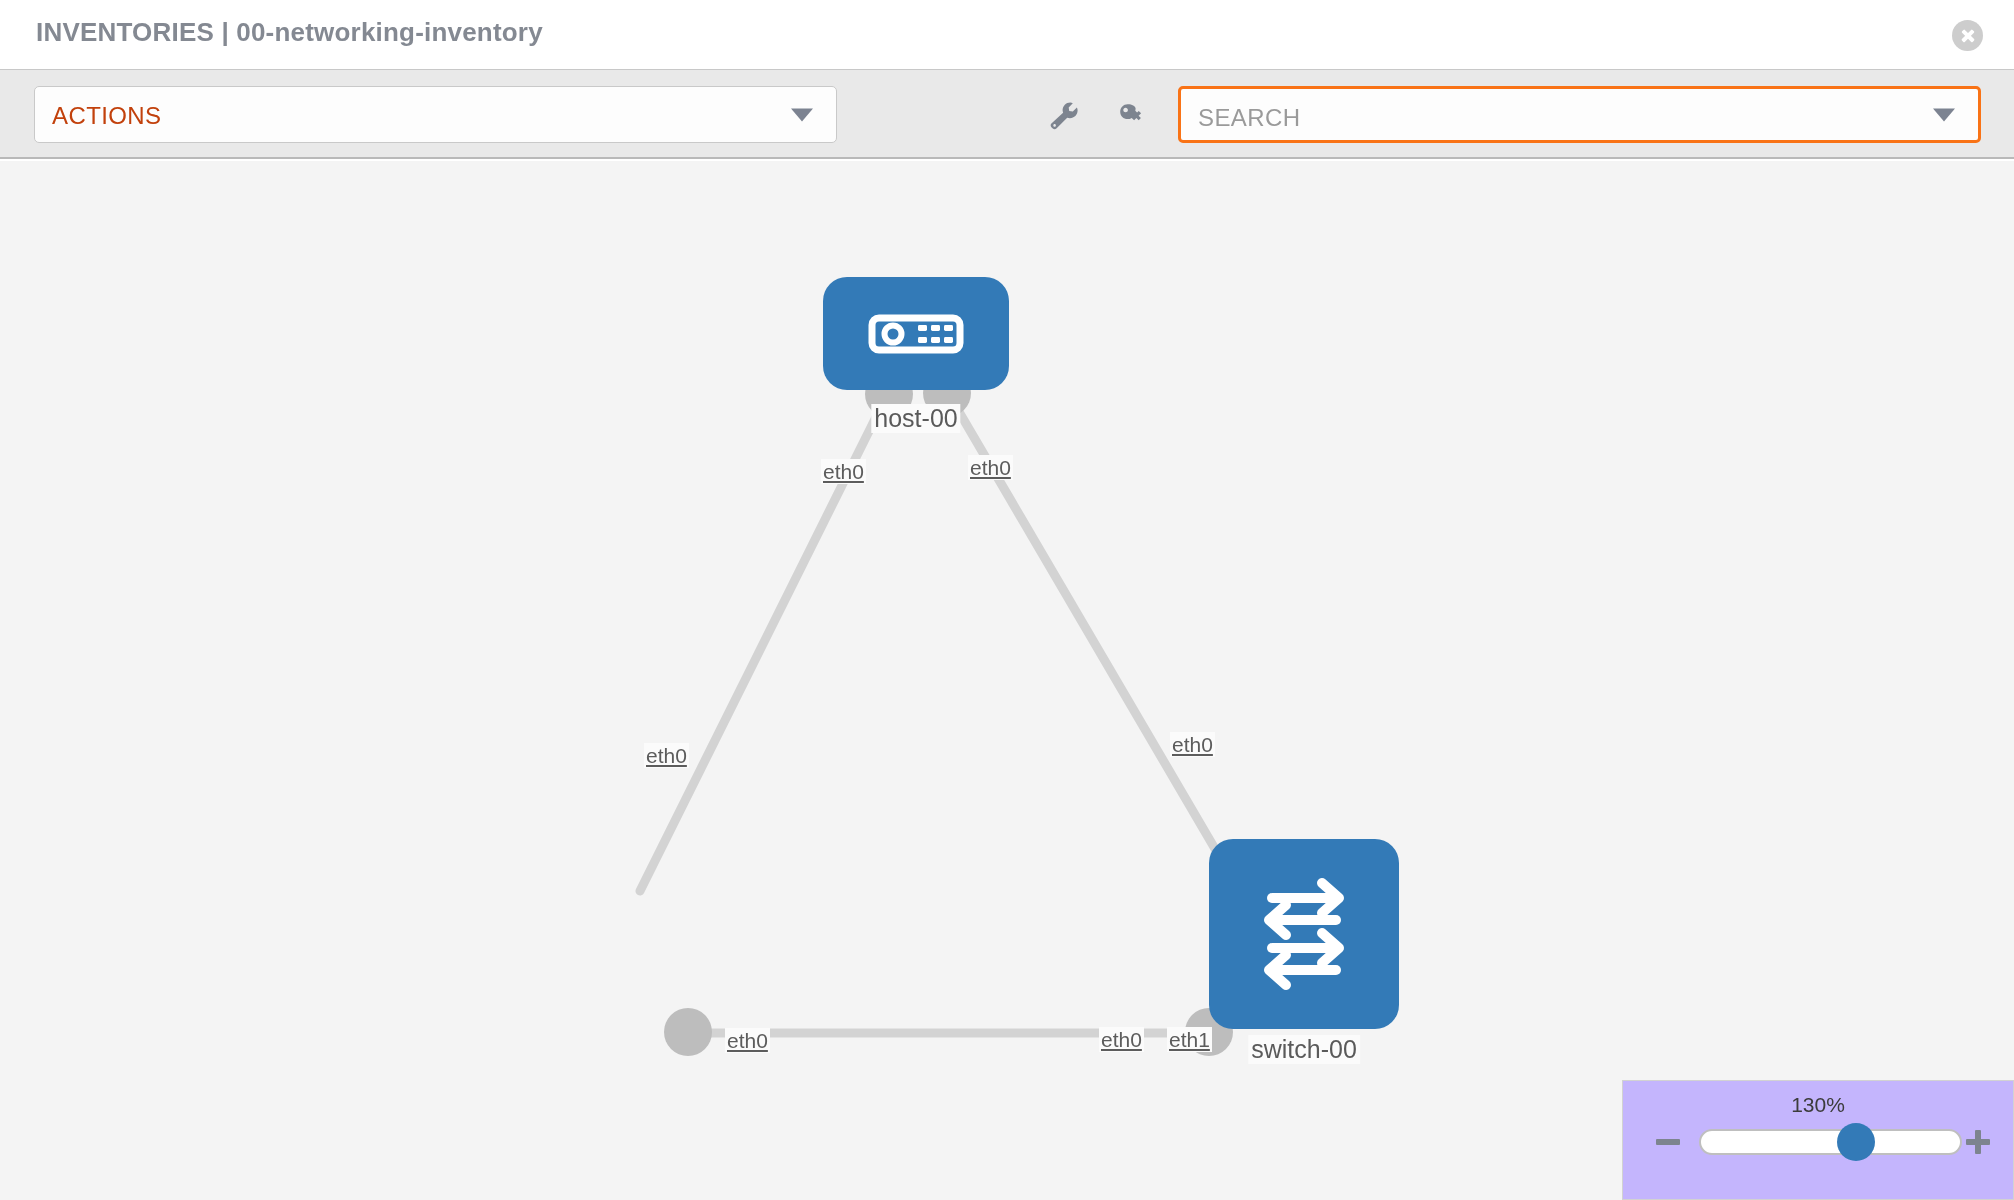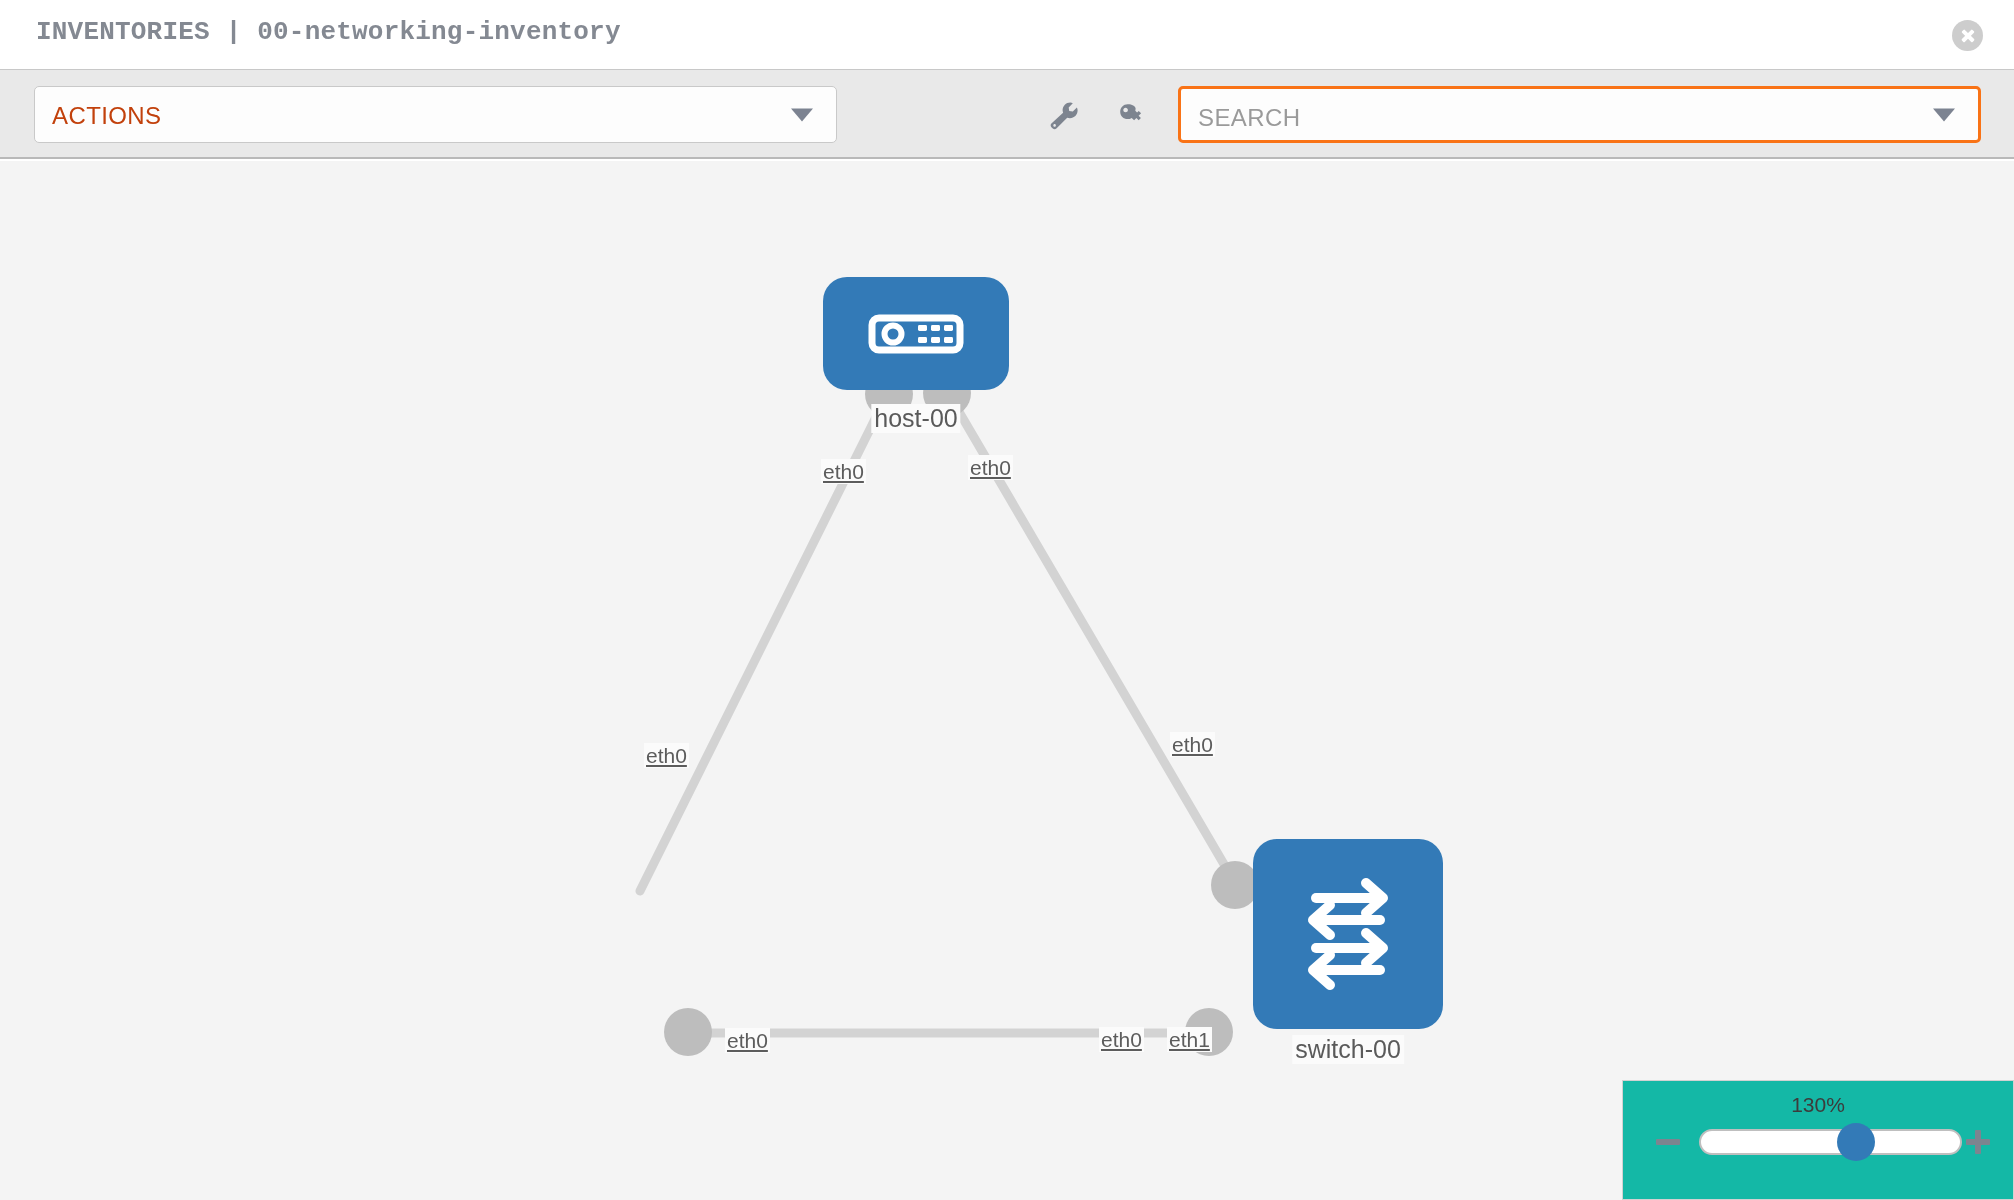--- a/index.html
+++ b/index.html
@@ -12,21 +12,21 @@
   .app { position: relative; width: 2014px; height: 1200px; background: #ffffff; }
 
   
   .header {
     position: absolute; left: 0; top: 0; width: 2014px; height: 69px;
     background: #ffffff;
   }
   .header-title {
     position: absolute; left: 36px; top: 17px;
     font-size: 26px; font-weight: bold; letter-spacing: .2px;
-    color: #848992; white-space: nowrap; font-family: Liberation Mono, monospace;
+    color: #848992; white-space: nowrap;
   }
   .close-icon {
     position: absolute; right: 31px; top: 20px;
     width: 31px; height: 31px; border-radius: 50%;
     background: #cdcdcd; cursor: pointer;
   }
   .close-icon::before, .close-icon::after {
     content: ""; position: absolute; left: 50%; top: 50%;
     width: 15px; height: 4.2px; background: #fff; border-radius: 1px;
   }
@@ -105,36 +105,36 @@
   #node-host   { left: 823px; top: 116px; width: 186px; height: 89px; }
   #node-host .node-shape { width: 186px; height: 113px; }
   #node-host .node-label { top: 127px; }
 
   
   #node-router { left: 494px; top: 678px; width: 190px; height: 190px; }
   #node-router .node-shape { width: 190px; height: 190px; }
   #node-router .node-label { top: 196px; }
 
   
-  #node-switch { left: 1209px; top: 678px; width: 190px; height: 190px; margin-left: 44px; }
+  #node-switch { left: 1209px; top: 678px; width: 190px; height: 190px; }
   #node-switch .node-shape { width: 190px; height: 190px; }
   #node-switch .node-label { top: 196px; }
 
   
   .iface-label {
     position: absolute;
     font-size: 21px; color: #5c5c5c; white-space: nowrap;
     background: #fbfbfb; padding: 0 2px; line-height: 1.2; text-decoration: underline;
   }
 
   
   .zoom-panel {
     position: absolute; left: 1622px; top: 1080px;
     width: 392px; height: 120px;
-    background: #14b8a6; border: 1px solid #d2d2d2;
+    background: #c4b5fd; border: 1px solid #d2d2d2;
   }
   .zoom-value {
     position: absolute; left: 0; right: 0; top: 12px;
     text-align: center; font-size: 21px; color: #3c3c3c;
   }
   .zoom-minus, .zoom-plus {
     position: absolute; top: 48px; width: 26px; height: 26px; cursor: pointer;
   }
   .zoom-minus { left: 32px; }
   .zoom-plus  { right: 22px; }

